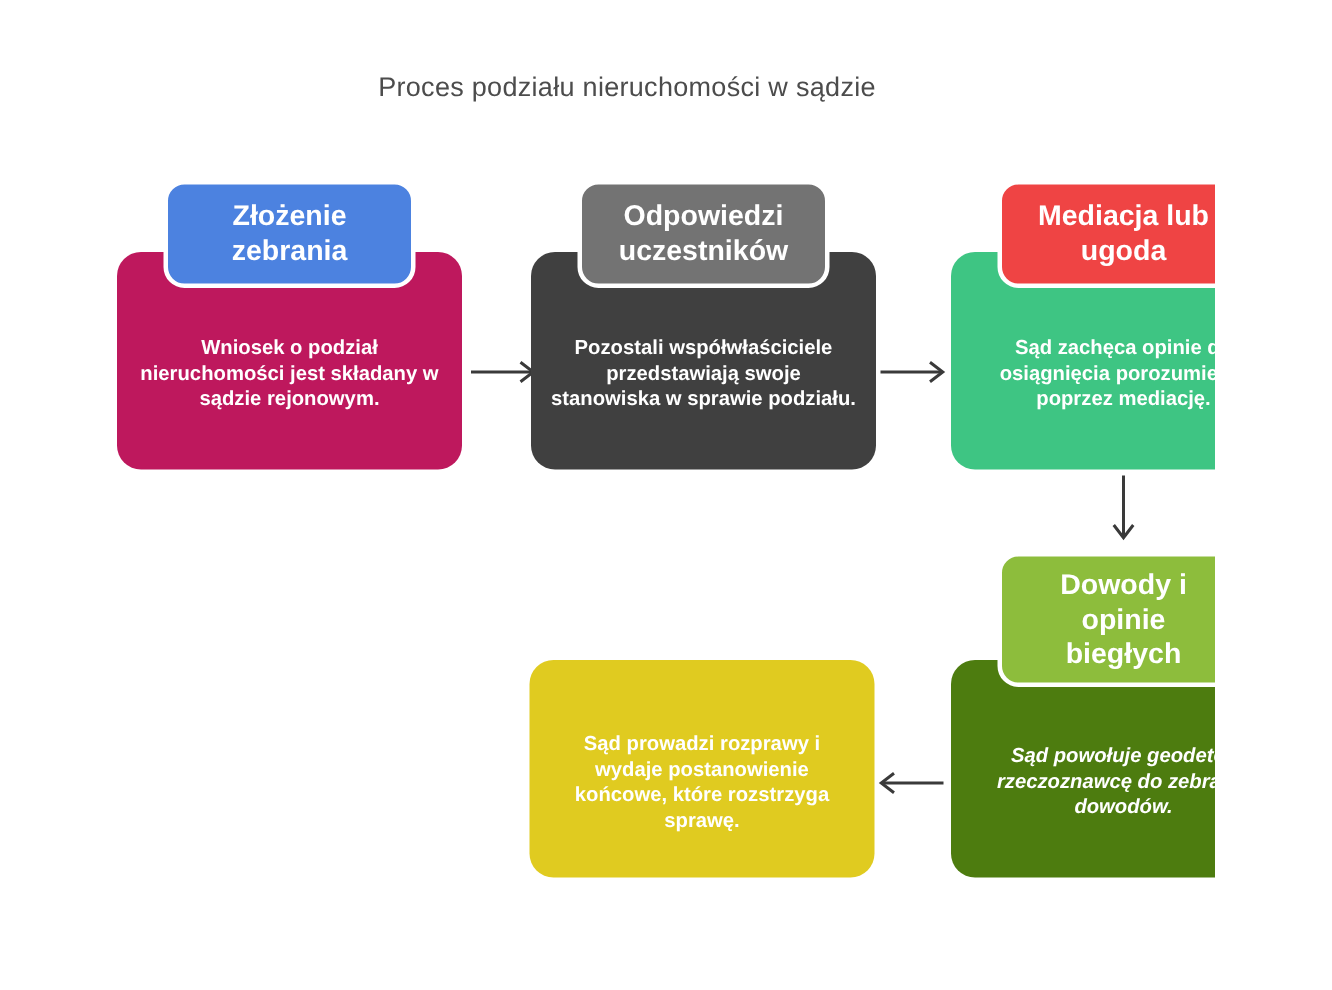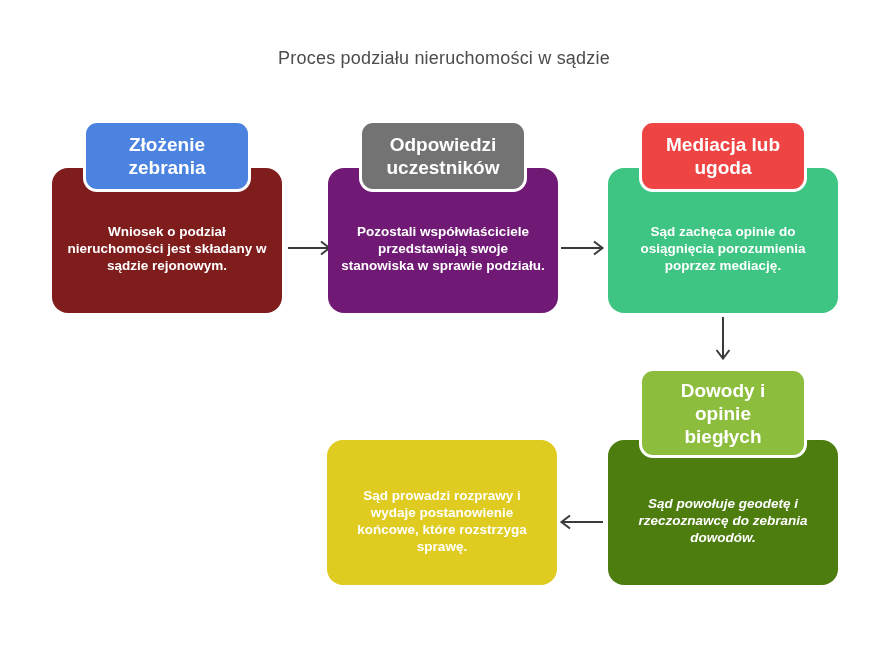--- a/index.html
+++ b/index.html
@@ -3,24 +3,25 @@
 <meta charset="utf-8">
 <style>
   html, body {
     margin: 0;
     padding: 0;
     background: #ffffff;
     font-family: "Liberation Sans", sans-serif;
   }
   .canvas {
     position: relative;
-    width: 888px;
+    width: 784px;
     height: 660px;
     background: #ffffff;
     overflow: hidden;
+    margin-left: 26px;
   }
   .page-title {
     position: absolute;
     top: 48px;
     left: 0;
     width: 100%;
     text-align: center;
     font-size: 18px;
     font-weight: 400;
     color: #4c4c4c;
@@ -91,31 +92,31 @@
   .arrow svg { display: block; }
 </style>
 </head>
 <body>
 
 <div class="canvas">
 
   <div class="page-title" style="color: rgb(76, 76, 76);">Proces podziału nieruchomości w sądzie</div>
 
   <div class="node row1 n0">
-    <div class="node-body" style="background-color: #7f1d1d;">
+    <div class="node-body" style="background-color: #be185d;">
       <p class="node-text">Wniosek o podział nieruchomości jest składany w sądzie rejonowym.</p>
     </div>
     <div class="node-header" style="background-color: rgb(76, 130, 224);">
       <span class="node-header-text">Złożenie
 zebrania</span>
     </div>
   </div>
 
   <div class="node row1 n1">
-    <div class="node-body" style="background-color: #701a75;">
+    <div class="node-body" style="background-color: #404040;">
       <p class="node-text">Pozostali współwłaściciele przedstawiają swoje stanowiska w sprawie podziału.</p>
     </div>
     <div class="node-header" style="background-color: #737373;">
       <span class="node-header-text">Odpowiedzi
 uczestników</span>
     </div>
   </div>
 
   <div class="node row1 n2">
     <div class="node-body" style="background-color: rgb(62, 197, 131);">

